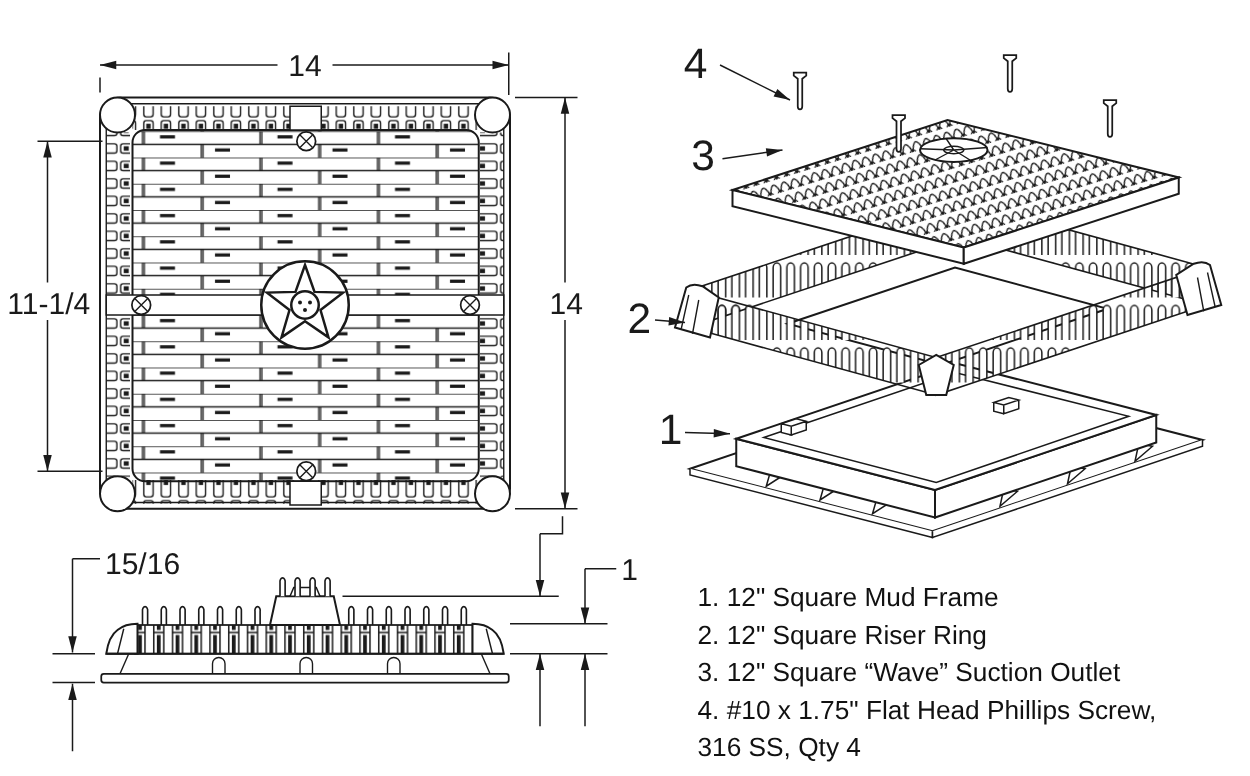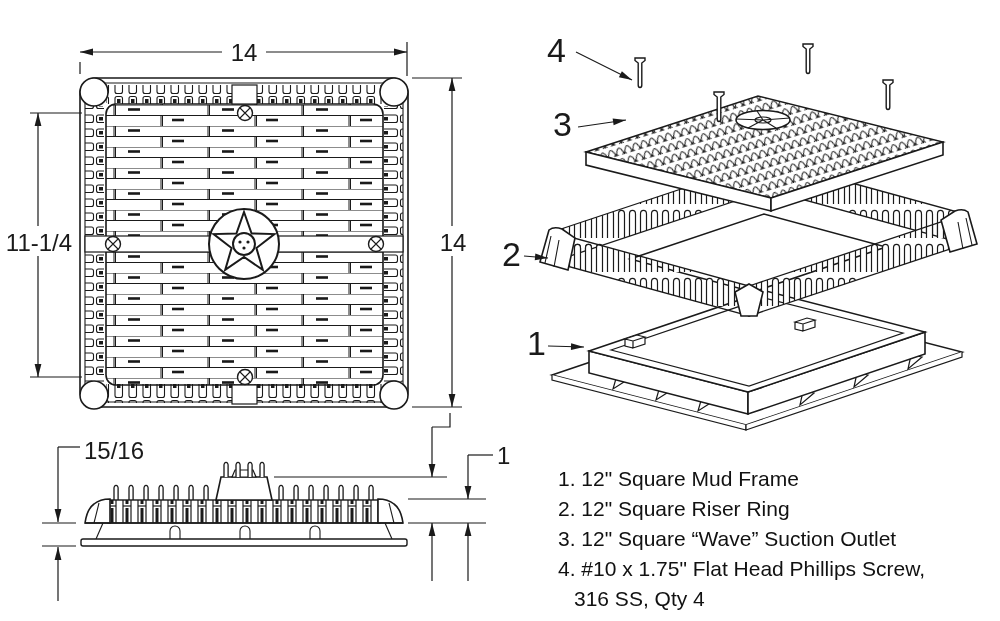--- a/index.html
+++ b/index.html
@@ -14,21 +14,21 @@
   .lnw  {stroke:#1a1a1a;fill:#ffffff;stroke-width:1.6;}
   .thin {stroke:#1a1a1a;fill:none;stroke-width:1.1;}
   .dim  {stroke:#1a1a1a;fill:none;stroke-width:1.2;}
   .wbg  {fill:#ffffff;stroke:none;}
   .dtext{font:24px "Liberation Sans", sans-serif;fill:#1a1a1a;}
   .ptext{font:34px "Liberation Sans", sans-serif;fill:#1a1a1a;}
   .parts-list{
     position:absolute;left:558px;top:464px;width:438px;
     font-size:21px;line-height:30px;color:#111;
   }
-  .pl-line2{margin-left:16px;}
+  .pl-line2{}
 </style>
 </head>
 <body>
 
 <svg width="1000" height="621" viewBox="0 0 1000 621">
   <defs>
     <marker id="arr" orient="auto-start-reverse" markerUnits="userSpaceOnUse" markerWidth="30" markerHeight="12" refX="0" refY="0" overflow="visible">
       <path d="M0,0 L-13,3.4 L-13,-3.4 Z" fill="#1a1a1a"></path>
     </marker>
 

